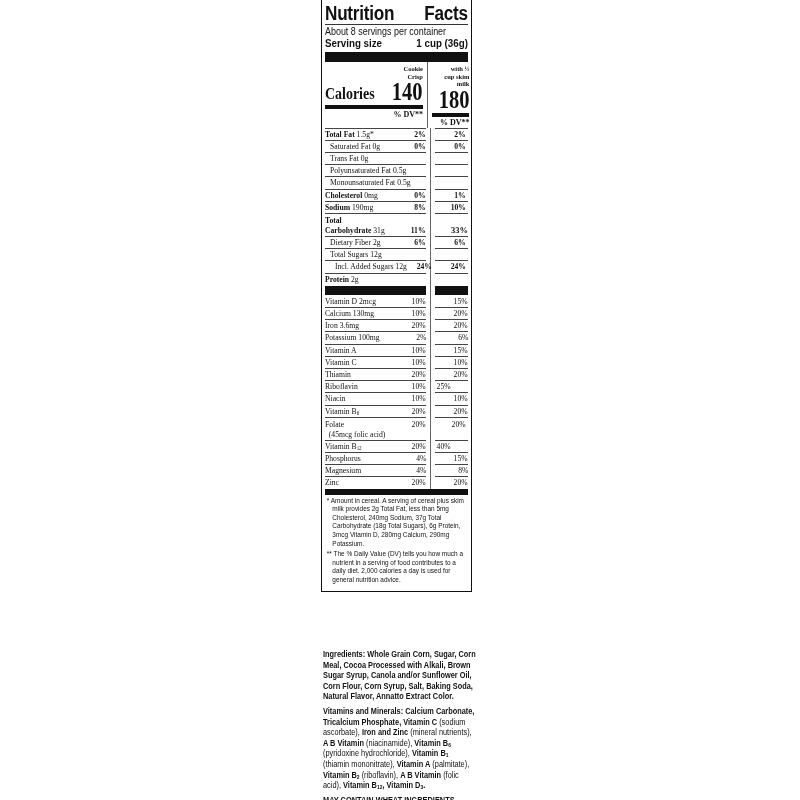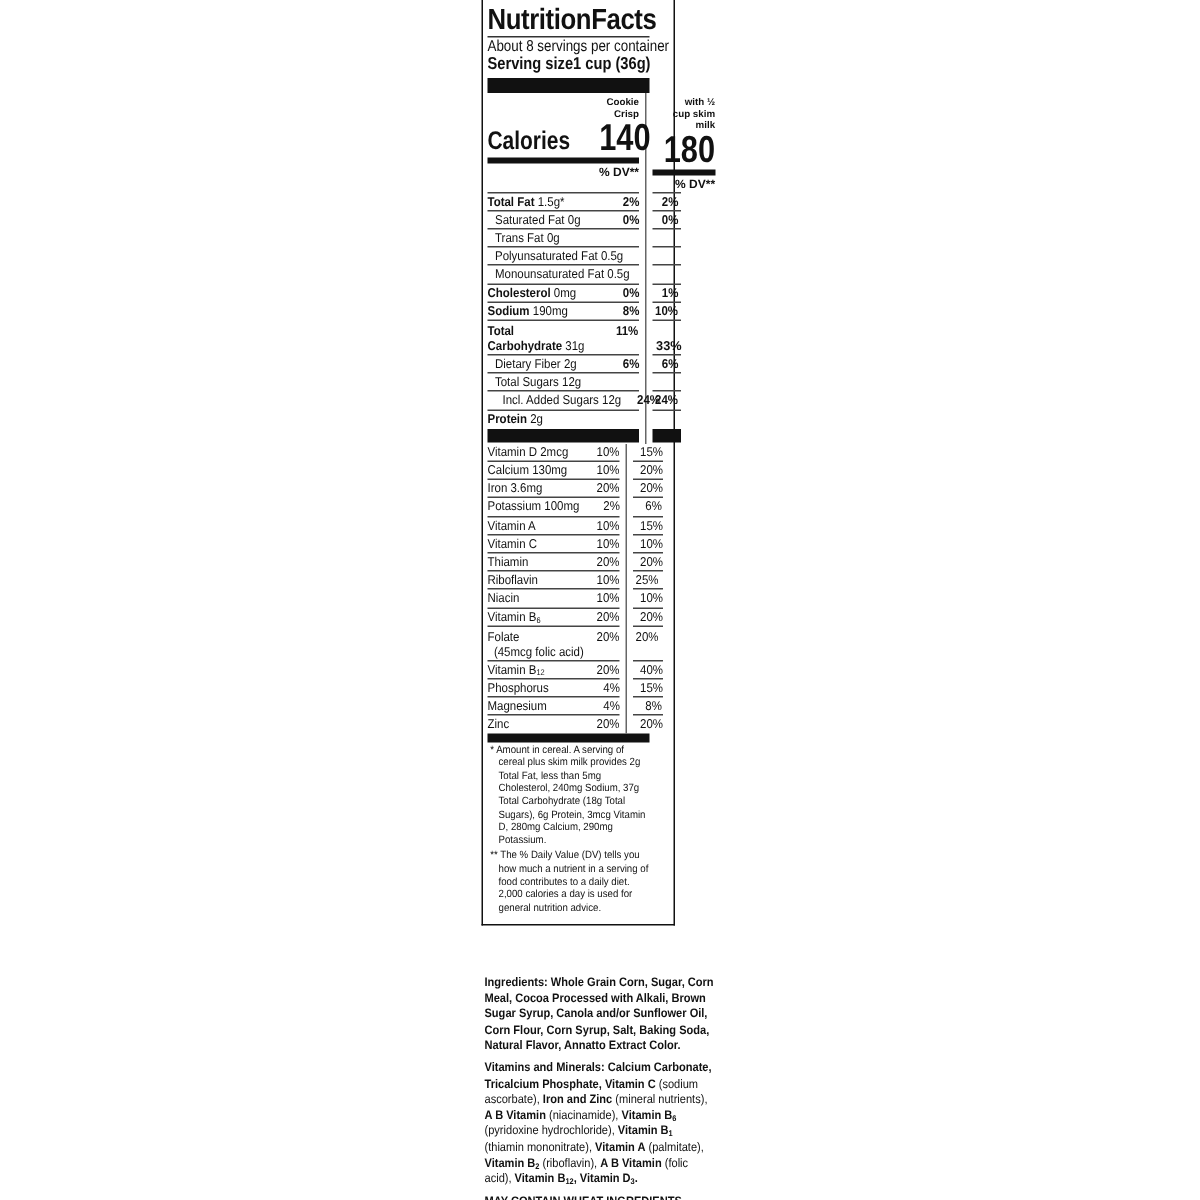--- a/index.html
+++ b/index.html
@@ -1,27 +1,27 @@
 <!DOCTYPE html>
 <html><head>
   <meta charset="utf-8">
   <style>
     html, body { margin: 0; padding: 0; background: #ffffff; }
     body { width: 800px; height: 800px; position: relative; overflow: hidden;
       font-family: "Liberation Sans", "DejaVu Sans", sans-serif; color: #111; }
     .label { position: absolute; left: 321px; top: 0px; width: 157px; }
-    .box { border: 1.5px solid #111; border-top: none; padding: 0 16px 4px 3px; box-sizing: border-box; width: 129px; }
+    .box { border: 1.5px solid #111; border-top: none; padding: 0 3px 4px 3px; box-sizing: border-box; width: 151px; }
     .title { font-weight: bold; font-size: 19.5px; letter-spacing: -0.3px; display: flex; justify-content: space-between;
       transform: scaleX(0.88); transform-origin: left; width: 113.5%; line-height: 22px; padding-top: 2px; }
     .hair { border-top: 1px solid #333; }
     .servings { font-size: 10.5px; line-height: 12px; transform: scaleX(0.85); transform-origin: left; width: 118%; white-space: nowrap; }
     .serving-size { font-size: 11.5px; font-weight: bold; display: flex; justify-content: space-between; line-height: 13px;
       transform: scaleX(0.85); transform-origin: left; width: 117.6%; white-space: nowrap; }
     .thickbar { background: #111; height: 10px; margin-top: 2px; }
-    .cols { display: flex; position: relative; }
+    .cols { display: flex; position: relative; font-family: Liberation Serif, serif; }
     .col-a { width: 106px; box-sizing: border-box; padding-right: 4px; border-right: 1.5px solid #666; }
     .col-b { flex: 1; padding-left: 4px; }
     .hdr-small { font-size: 6.5px; font-weight: bold; text-align: right; line-height: 7.5px; }
     .cal-row { display: flex; justify-content: space-between; align-items: flex-end; }
     .cal-word { font-size: 17px; font-weight: bold; transform: scaleX(0.82); transform-origin: left; white-space: nowrap; line-height: 20px; }
     .cal-num { font-size: 25px; font-weight: bold; line-height: 24px; transform: scaleX(0.82); transform-origin: right; }
     .midbar { background: #111; height: 4px; margin-top: 1px; }
     .dvhdr { font-size: 8px; font-weight: bold; text-align: right; line-height: 11px; }
     .row { display: flex; justify-content: space-between; font-size: 8.5px; line-height: 11.2px; border-top: 1px solid #444;
       white-space: nowrap; }
@@ -107,21 +107,21 @@
             <b class="v"></b>
           </div>
         <div class="row">
             <span class="n"><b>Cholesterol</b> <span>0mg</span></span>
             <b class="v">0%</b>
           </div>
         <div class="row">
             <span class="n"><b>Sodium</b> <span>190mg</span></span>
             <b class="v">8%</b>
           </div>
-        <div class="row tall" style="">
+        <div class="row tall" style="align-items:flex-end">
             <span class="n"><b>Total</b><br><b>Carbohydrate</b> <span>31g</span></span>
             <b class="v">11%</b>
           </div>
         <div class="row ind1">
             <span class="n"><span>Dietary Fiber</span> <span>2g</span></span>
             <b class="v">6%</b>
           </div>
         <div class="row ind1">
             <span class="n"><span>Total Sugars</span> <span>12g</span></span>
             <b class="v"></b>
@@ -246,21 +246,21 @@
         <div class="row" style="justify-content:flex-end">
             <span class="v">10%</span>
           </div>
         <div class="row" style="justify-content:flex-end">
             <span class="v">20%</span>
           </div>
         <div class="row tall" style="justify-content:flex-end">
             <span class="v" style="align-self:flex-start">20%</span>
             <span>&nbsp;<br>&nbsp;</span>
           </div>
-        <div class="row" style="justify-content:flex-end">
+        <div class="row" style="justify-content:flex-start">
             <span class="v">40%</span>
           </div>
         <div class="row" style="justify-content:flex-end">
             <span class="v">15%</span>
           </div>
         <div class="row" style="justify-content:flex-end">
             <span class="v">8%</span>
           </div>
         <div class="row" style="justify-content:flex-end">
             <span class="v">20%</span>

